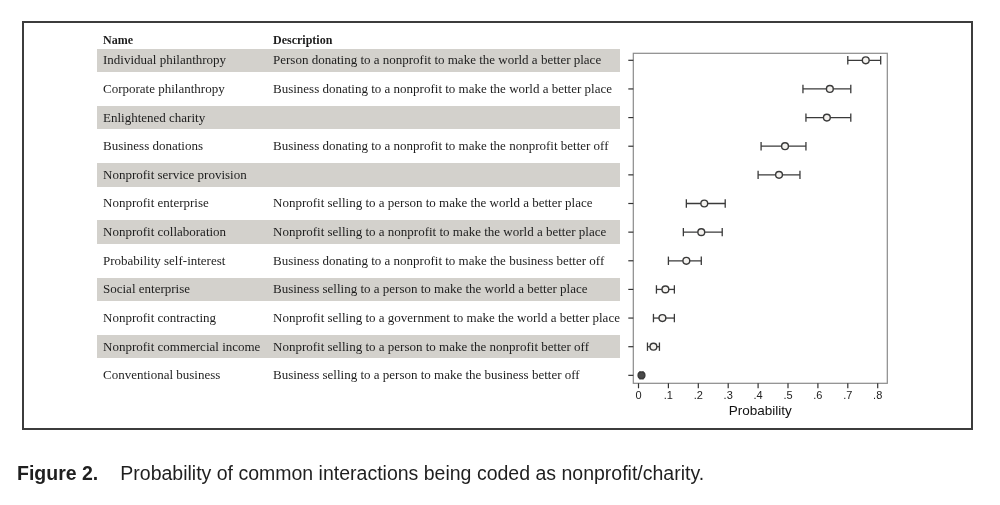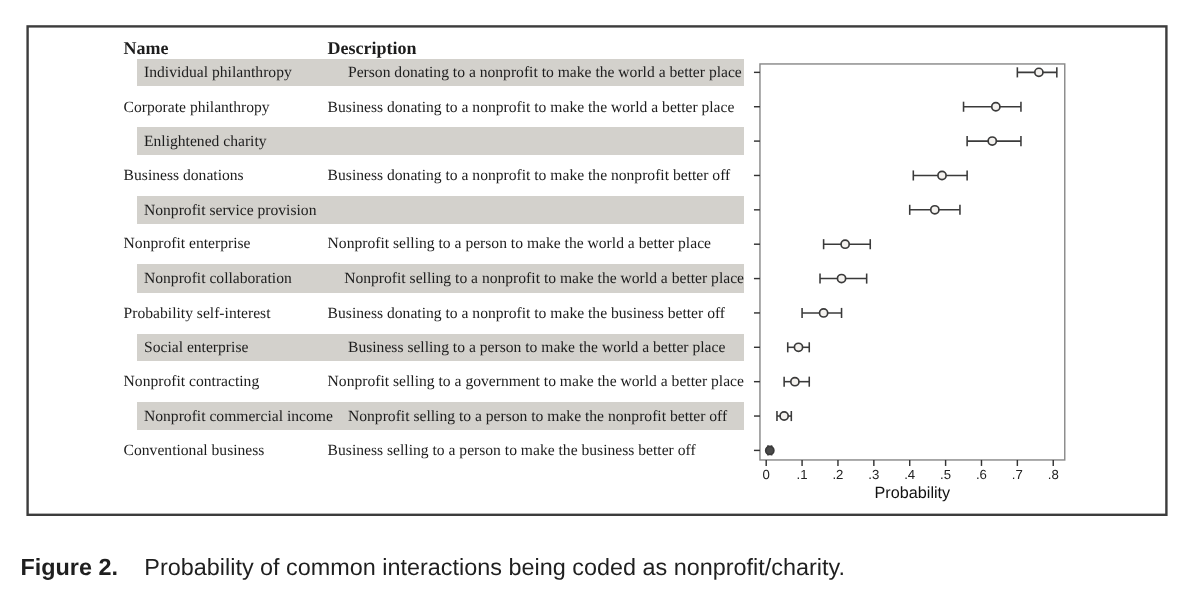--- a/index.html
+++ b/index.html
@@ -7,28 +7,28 @@
     position:relative; width:1000px; height:505px; background:#ffffff;
     overflow:hidden; font-family:"Liberation Serif", serif; color:#1d1d1d;
   }
   .fig-box {
     position:absolute; left:22px; top:21px; width:951px; height:409px;
     border:2px solid #3c3c3c; box-sizing:border-box; background:#ffffff;
   }
   
   .tbl-header {
     position:absolute; left:97px; top:33px; width:523px; display:flex;
-    font-weight:bold; font-size:15px;
+    font-weight:bold; font-size:12px;
   }
   .tbl-rows { position:absolute; left:97px; top:46px; width:523px; }
   .col-name { width:176px; padding-left:6px; box-sizing:border-box; white-space:nowrap; }
   .col-desc { flex:1; white-space:nowrap; }
   .row { display:flex; align-items:center; height:28.64px; font-size:13px; box-sizing:border-box; }
   .row.banded {
-    background:#d3d1cc; background-clip:content-box; padding:2.5px 0;margin-left:17px;
+    background:#d3d1cc; background-clip:content-box; padding:2.5px 0;
   }
   
   #chart-svg { position:absolute; left:600px; top:40px; }
   .tick-label { font-family:"Liberation Sans", sans-serif; font-size:11px; fill:#222222; }
   .axis-title { font-family:"Liberation Sans", sans-serif; font-size:13.5px; fill:#111111; }
   
   .caption {
     position:absolute; left:17px; top:462px; width:960px;
     font-family:"Liberation Sans", sans-serif; font-size:19.5px; color:#1f1f1f;
     white-space:nowrap;

